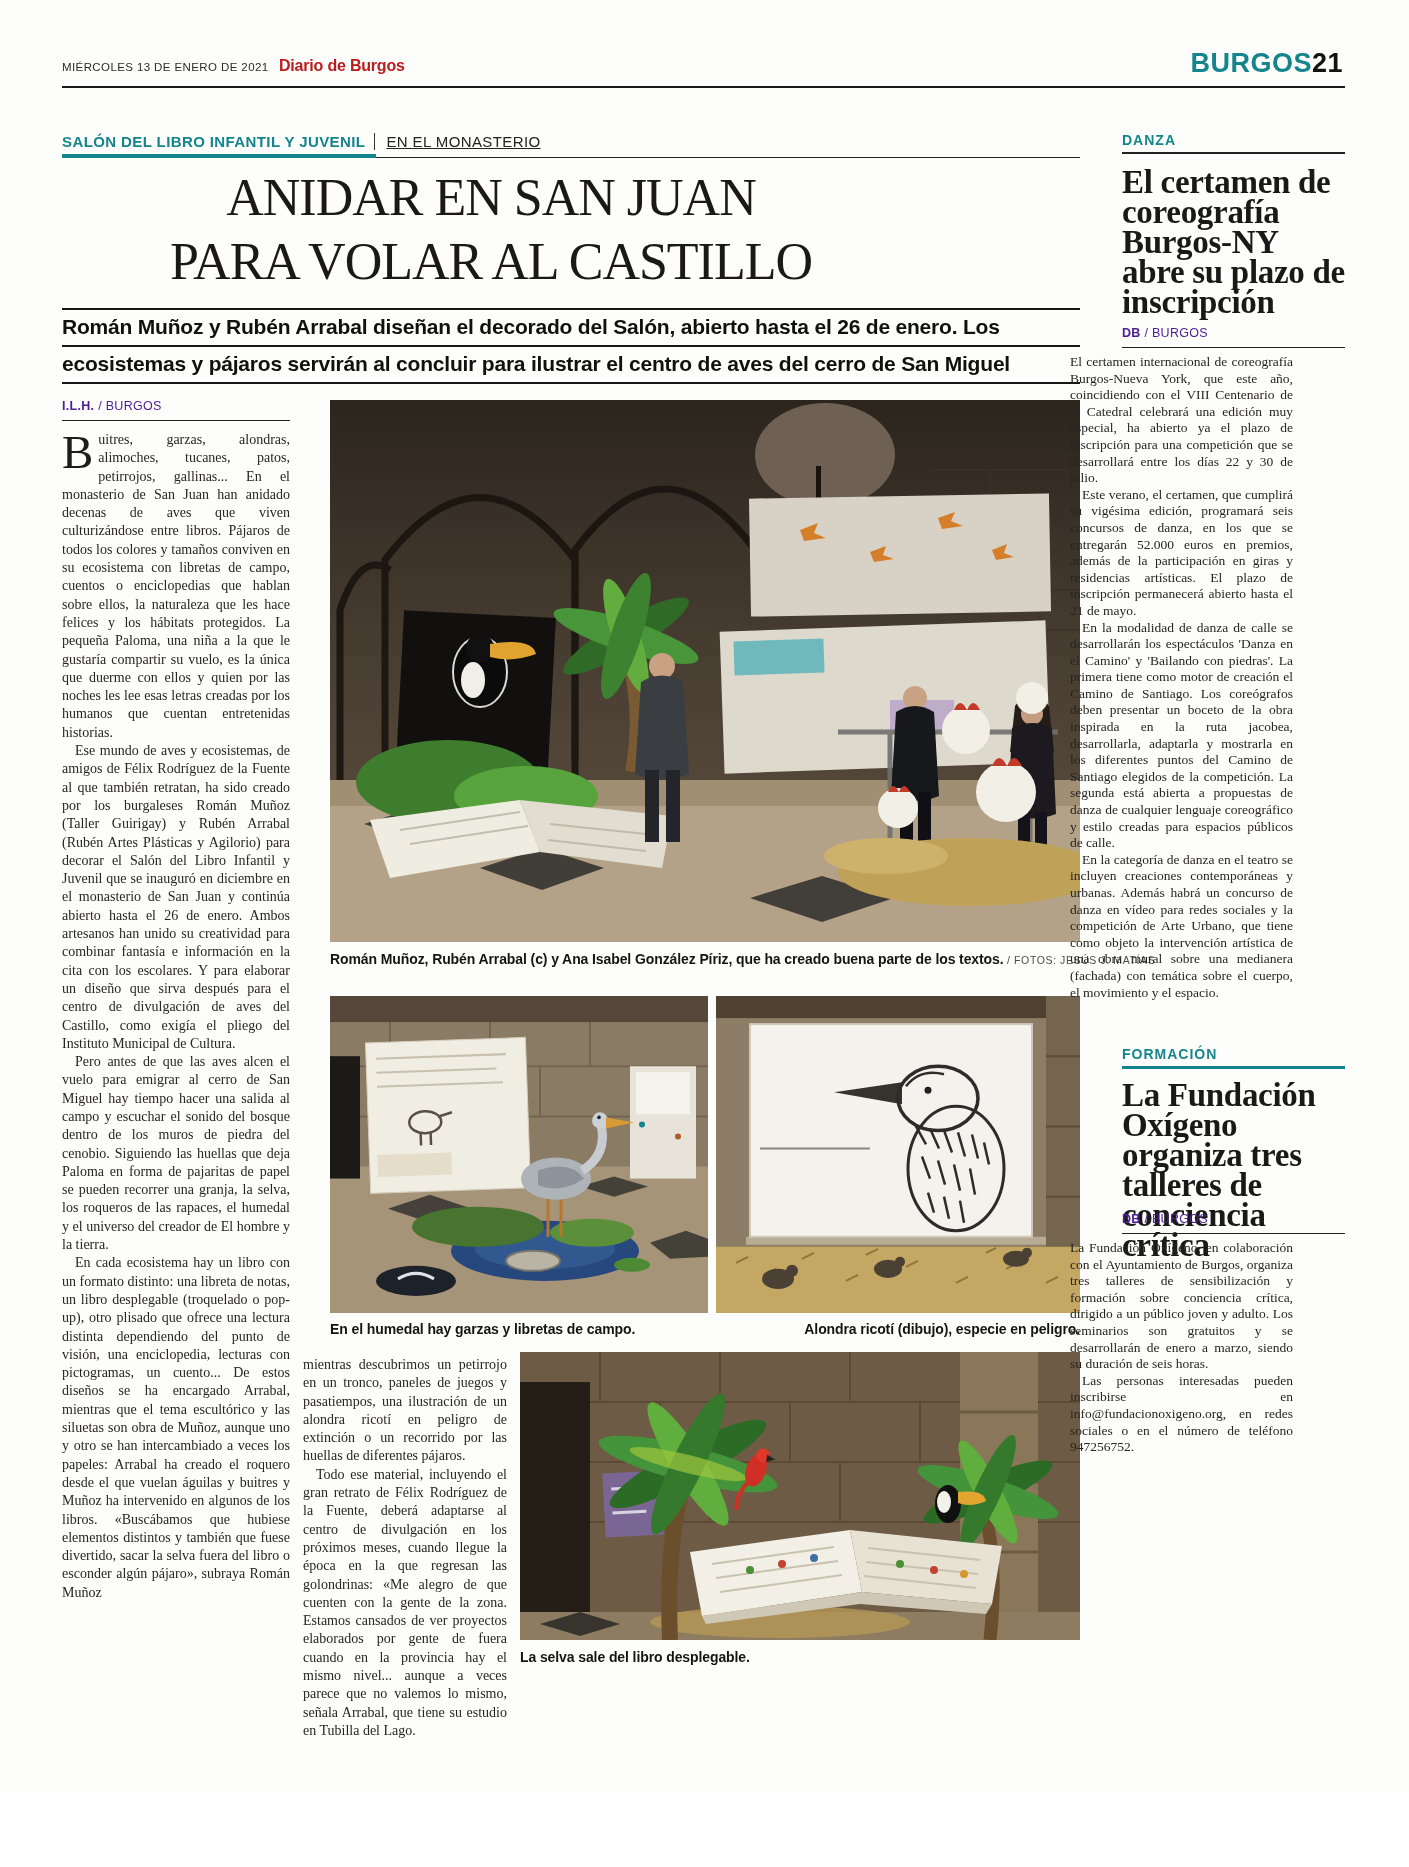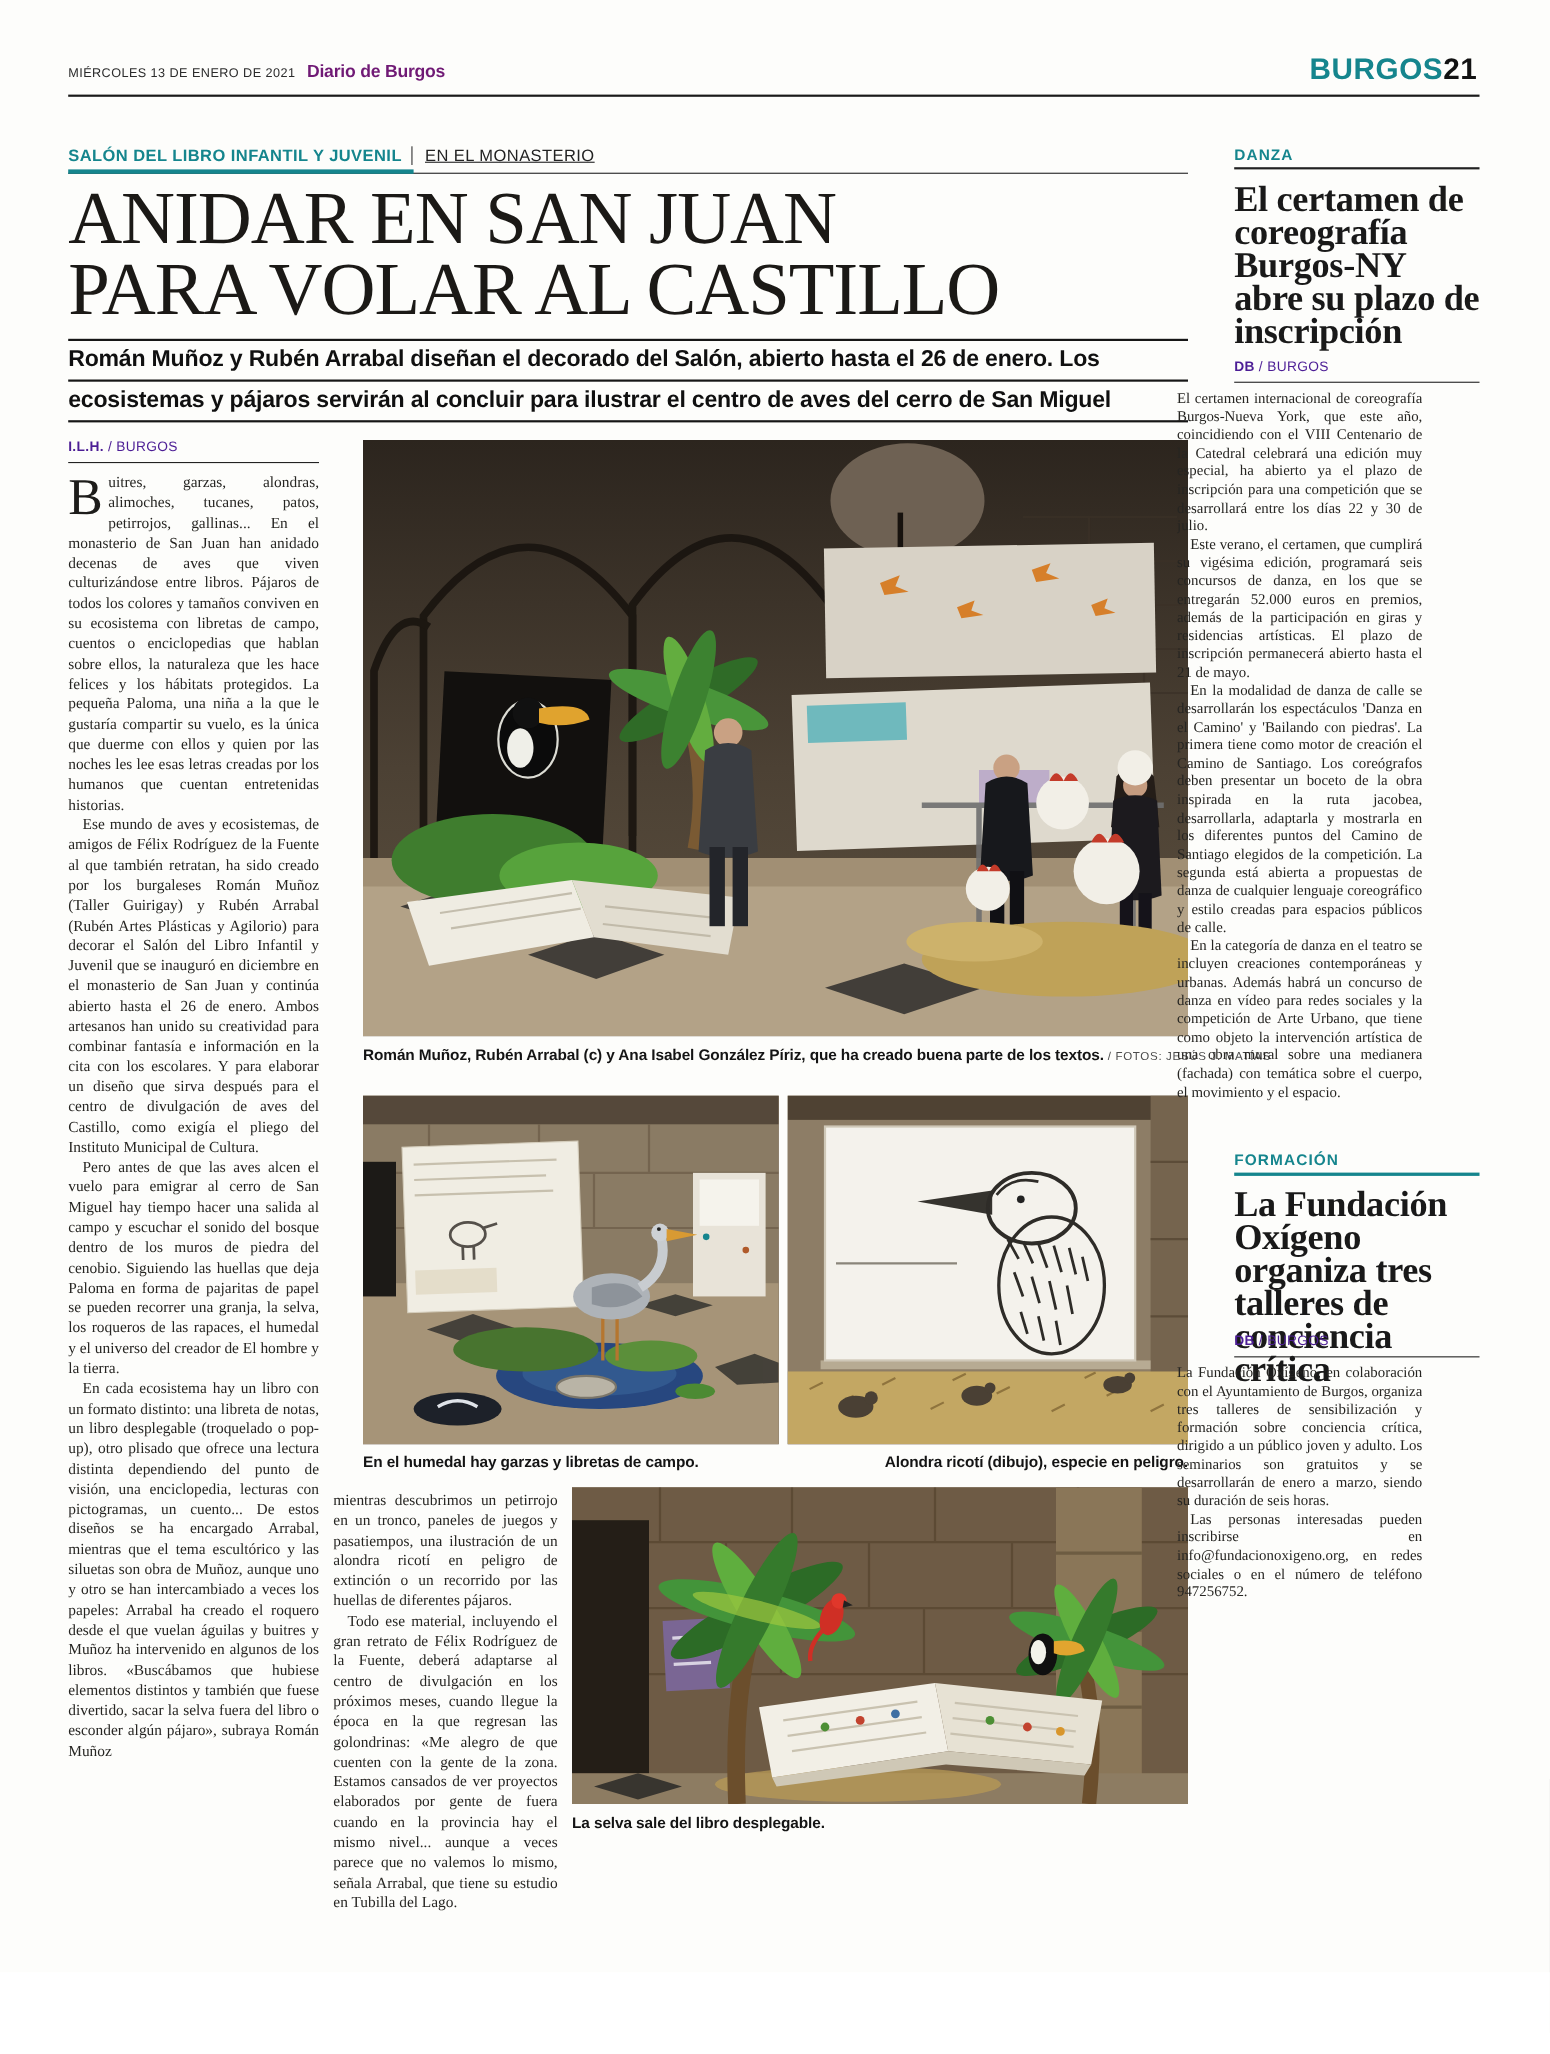--- a/index.html
+++ b/index.html
@@ -4,37 +4,37 @@
 <style>
   html,body { margin:0; padding:0; background:#d9d9d9; }
   #page {
     position:relative; width:1409px; height:1867px; margin:0 auto;
     background:#fdfdfb; overflow:hidden;
     font-family:"Liberation Sans", sans-serif; color:#1c1c1c;
   }
   
   .hdr-left { position:absolute; left:62px; top:57px; white-space:nowrap; }
   .hdr-date { font-size:11.5px; letter-spacing:.4px; color:#2b2b2b; }
-  .hdr-masthead { font-size:16px; font-weight:bold; letter-spacing:-.2px; color:#701a75; margin-left:6px; }
+  .hdr-masthead { font-size:16px; font-weight:bold; letter-spacing:-.2px; color:#b91c1c; margin-left:6px; }
   .hdr-right { position:absolute; right:66px; top:48px; font-size:27px; font-weight:bold; letter-spacing:.5px; }
   .hdr-section { color:#15858d; }
   .hdr-pageno { color:#121212; }
   .hdr-rule { position:absolute; left:62px; top:86px; width:1283px; height:2px; background:#1a1a1a; }
 
   
   .kicker { position:absolute; left:62px; top:133px; white-space:nowrap; font-size:15px; }
   .kicker-main { color:#15858d; font-weight:bold; letter-spacing:.4px; }
   .kicker-sub { color:#222; margin-left:9px; padding-left:11px; border-left:1.5px solid #333; letter-spacing:.4px;text-decoration:underline; }
   .kicker-rule   { position:absolute; left:62px;  top:157px; width:1018px; height:1px; background:#222; }
   .kicker-accent { position:absolute; left:62px;  top:154px; width:314px;  height:4px; background:#15858d; }
 
   
   .headline {
-    position:absolute; left:62px; top:166px; width:858px; 
-    font-family:"Liberation Serif", serif; font-size:68px; line-height:64px;
+    position:absolute; left:62px; top:166px; width:858px; text-align:center;
+    font-family:"Liberation Serif", serif; font-size:52px; line-height:64px;
     color:#1b1916; letter-spacing:-1px; font-weight:normal;
   }
   .deck { position:absolute; left:62px; top:308px; width:1018px; }
   .deck-line {
     border-top:2px solid #161616; padding:5px 0 6px;
     font-size:21px; font-weight:bold; color:#101010; letter-spacing:-.2px;
   }
   .deck-line:last-child { border-bottom:2px solid #161616; }
 
   

